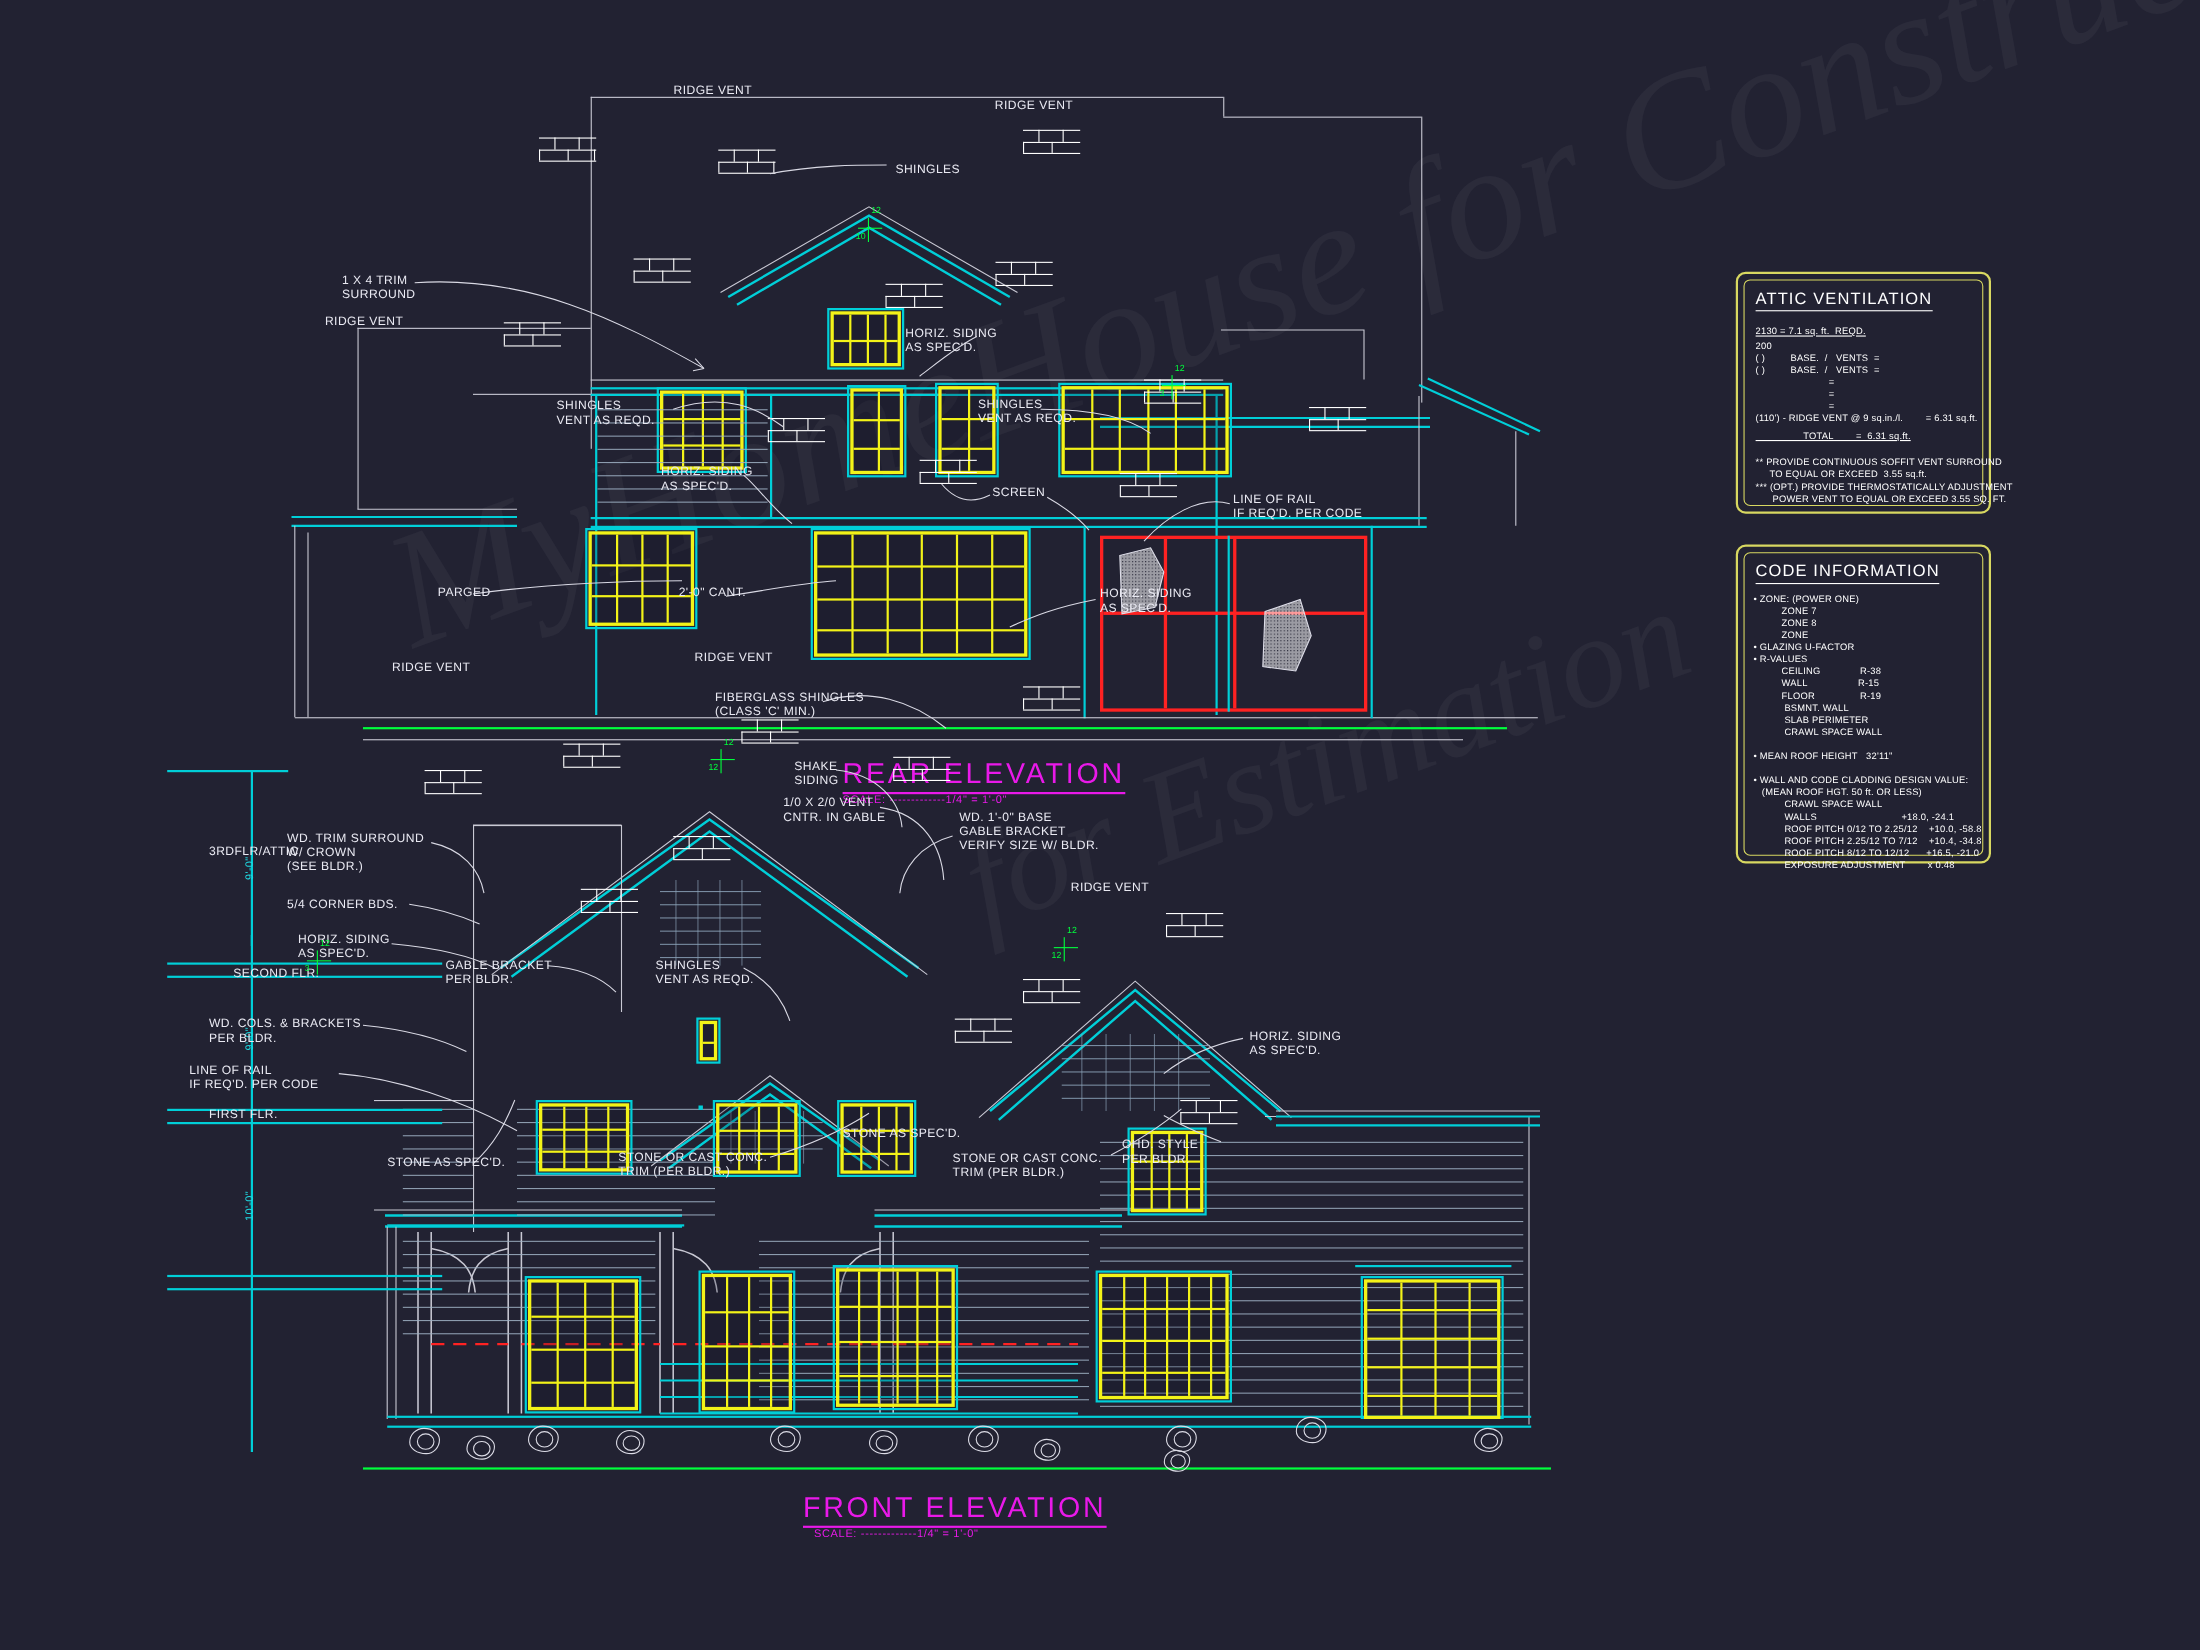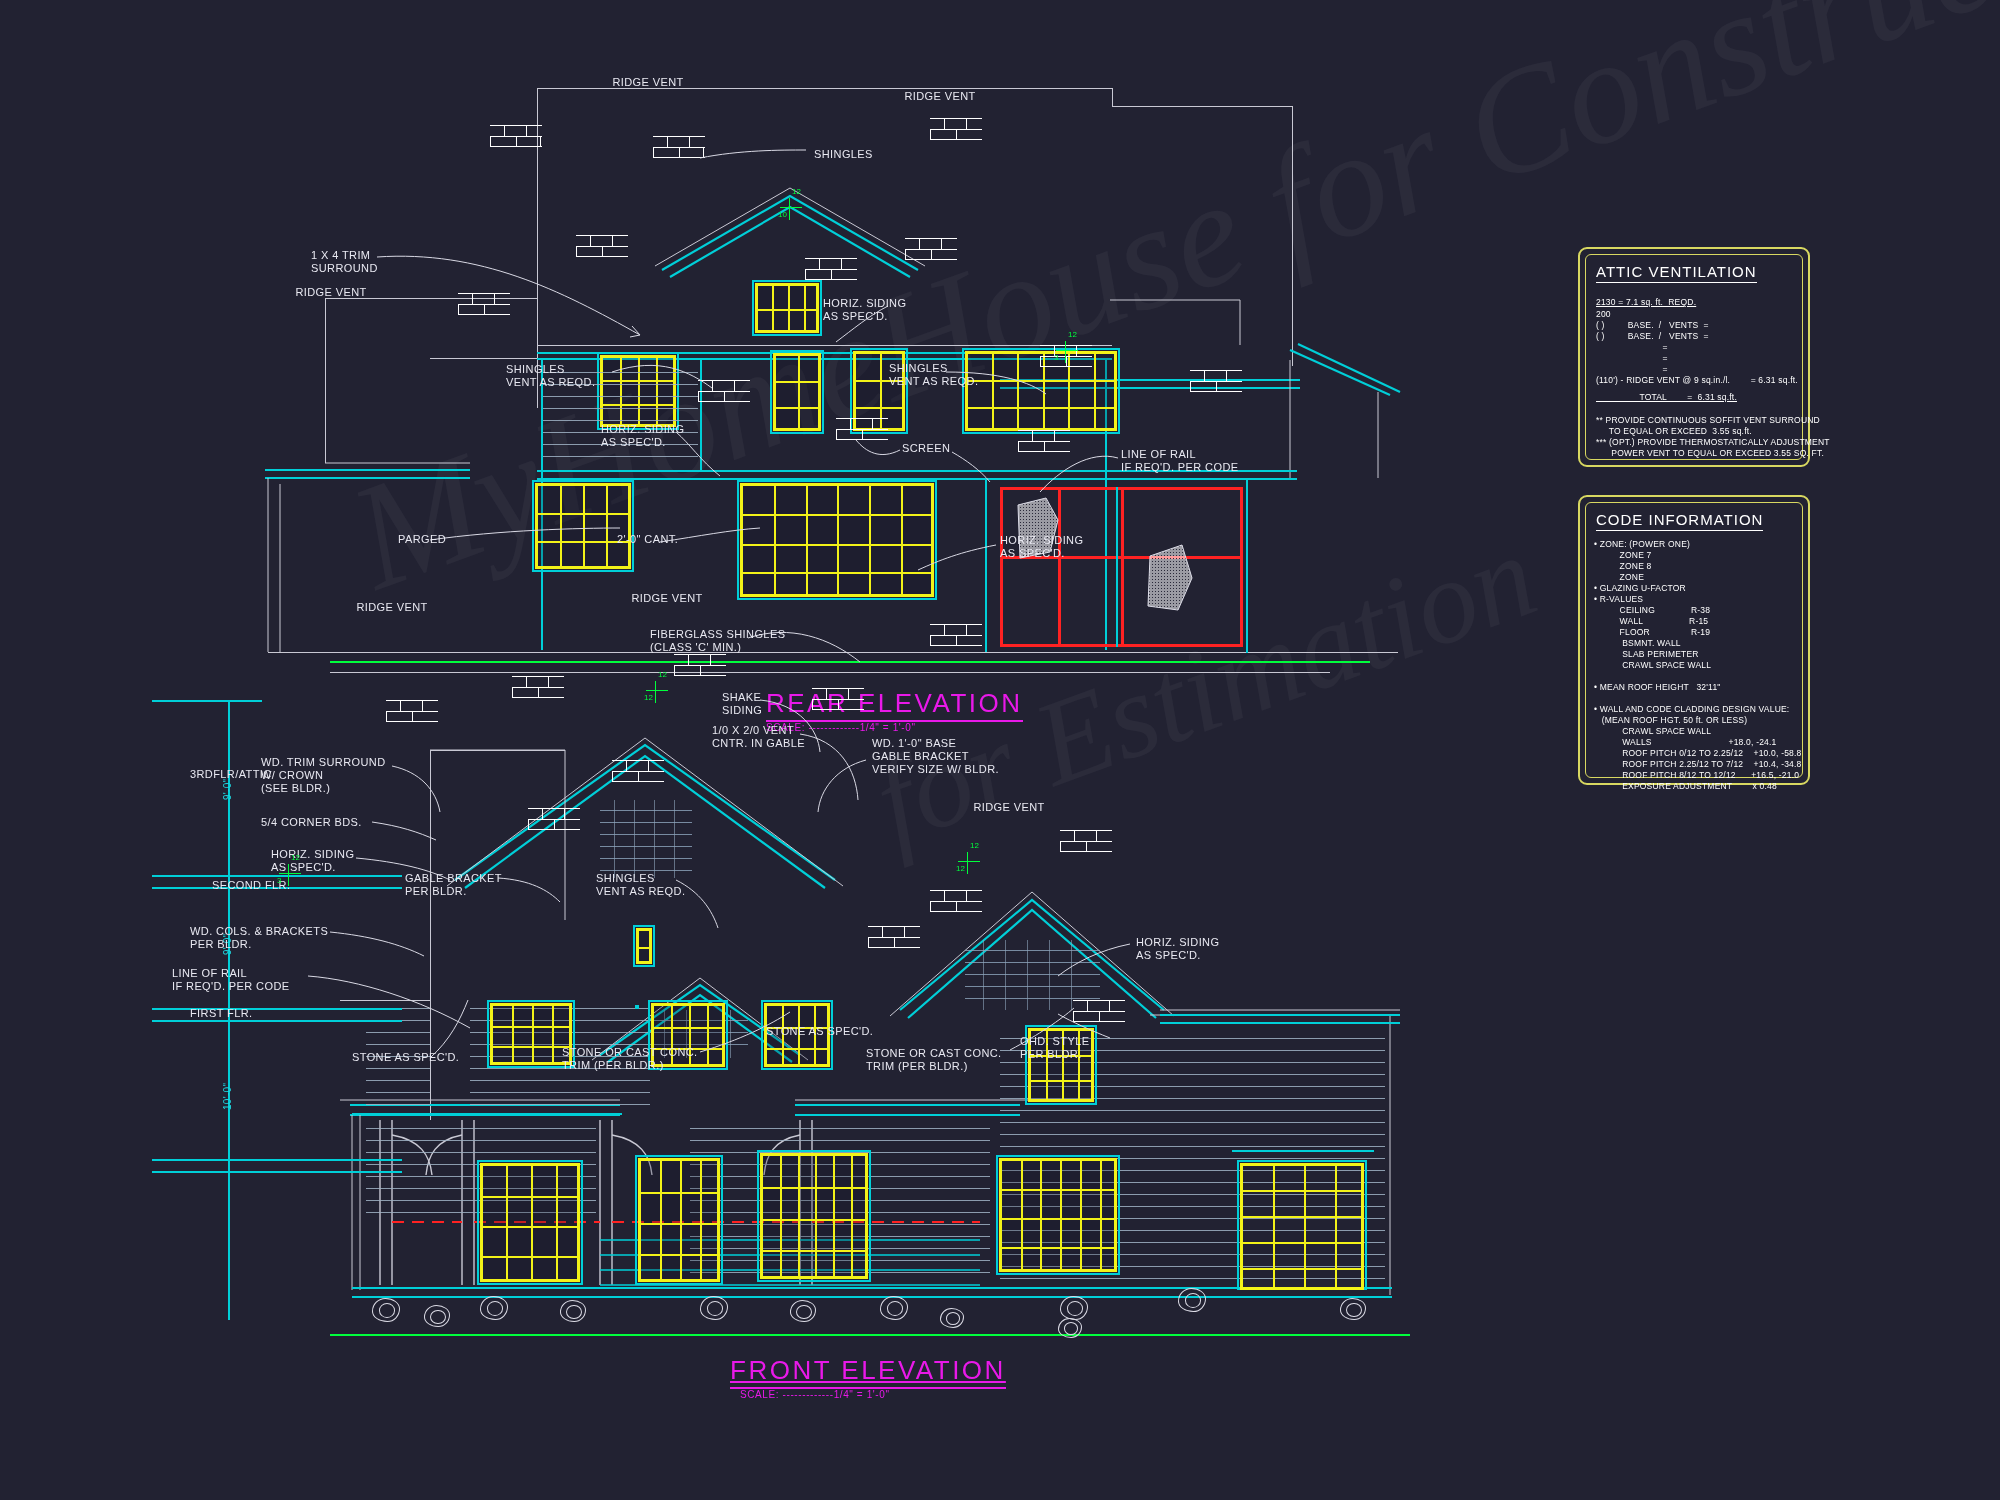--- a/index.html
+++ b/index.html
@@ -898,21 +898,21 @@
       <span style="left:12px;top:-11px;">12</span>
       <span style="left:-2px;top:12px;">3</span>
     </div>
     <div class="pitch" style="left:958px;top:852px;">
       <div class="pl" style="left:0;top:9px;width:22px;height:1px;"></div>
       <div class="pl" style="left:9px;top:0;width:1px;height:22px;"></div>
       <span style="left:12px;top:-11px;">12</span>
       <span style="left:-2px;top:12px;">12</span>
     </div>
 
-    <div class="title" style="left:730px;top:1355px;text-decoration:underline;">FRONT ELEVATION</div>
+    <div class="title" style="left:730px;top:1355px;">FRONT ELEVATION</div>
     <div class="subtitle" style="left:740px;top:1389px;">SCALE: -------------1/4" = 1'-0"</div>
   </div>
 
   <div class="panel" style="left:1578px;top:247px;width:232px;height:220px;">
     <div class="inner"></div>
     <h3 style="left:16px;top:14px;">ATTIC VENTILATION</h3>
     <div id="attic-lines" style="position:absolute;left:16px;top:42px;right:12px;">
         <div><div class="ptxt u" style="position: relative; display: inline-block;">2130 = 7.1 sq. ft.  REQD.</div></div>
         <div>
           <div class="ptxt" style="position: relative;">200</div>

